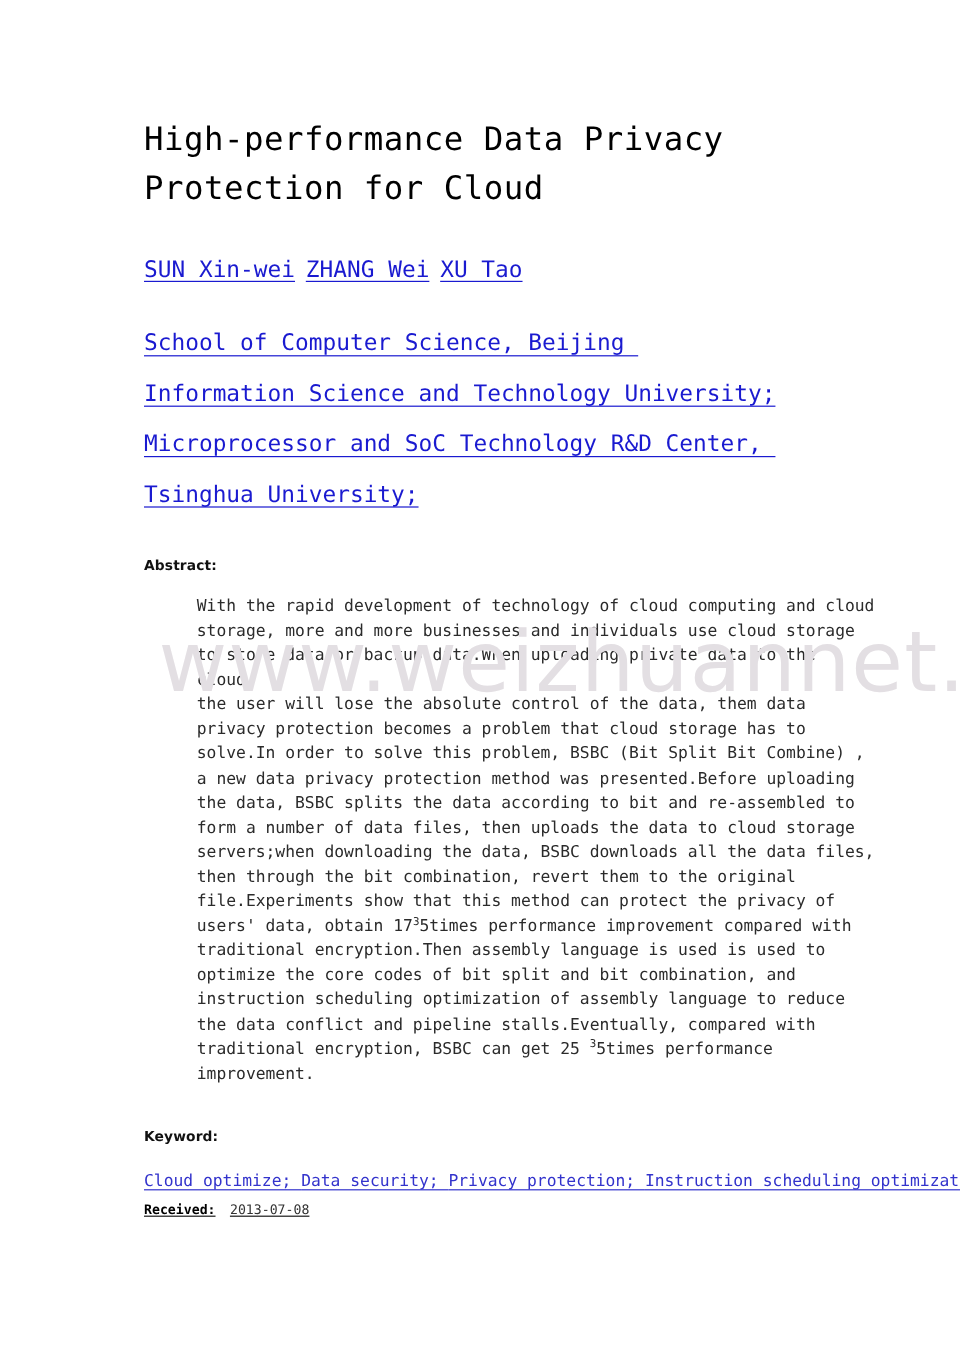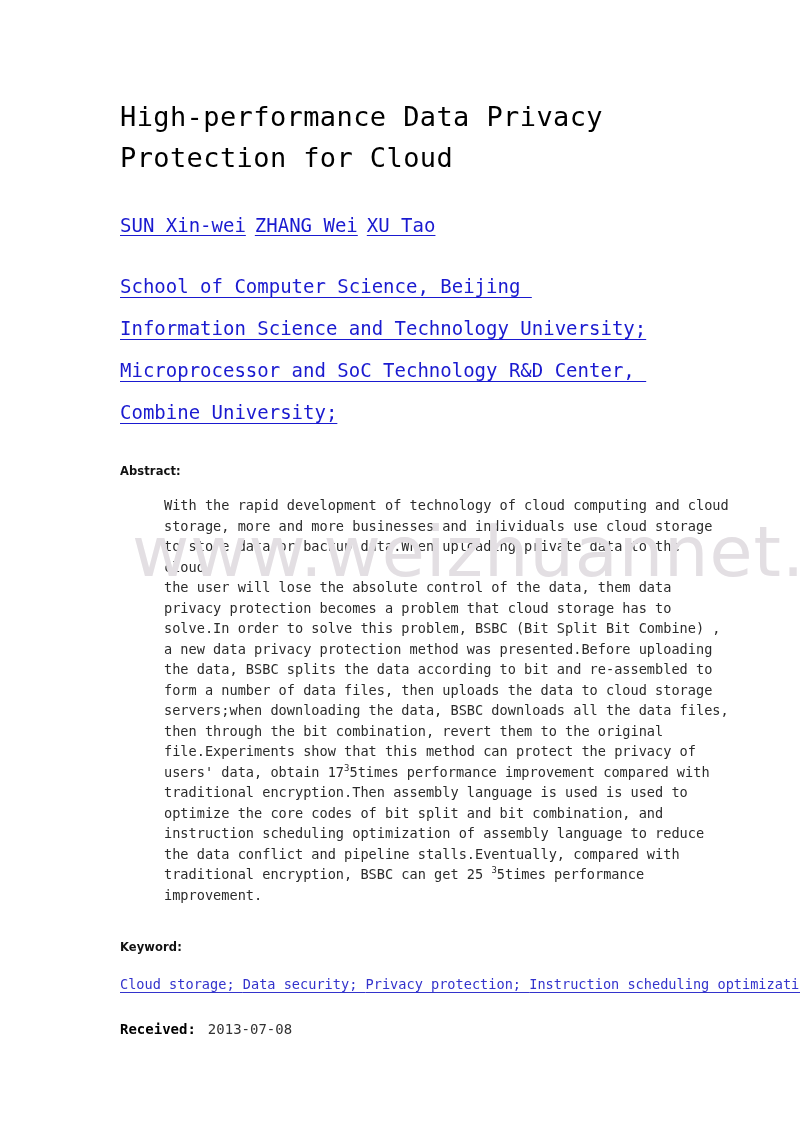--- a/index.html
+++ b/index.html
@@ -120,26 +120,27 @@
   }
   .keywords .kw {
     color: #3333cc;
     text-decoration: underline;
     text-underline-offset: 3px;
     white-space: pre;
   }
 
   
   .received {
-    margin-top: 24px;
-    font-family: "DejaVu Sans Mono", "Liberation Mono", monospace;
-    font-size: 14px;
+    margin-top: 4px;
+    font-family: "DejaVu Sans Mono", "Liberation Mono", monospace;
+    font-size: 11px;
     line-height: 20px;
     color: #1a1a1a;
     white-space: pre;
+    text-decoration: underline;
   }
   .received .r-label { font-weight: 700; color: #000; }
   .received .r-value { font-weight: 400; color: #333; margin-left: 12px; }
 
   
   .watermark {
     position: absolute;
     left: 132px;
     top: 523px;
     width: 540px;
@@ -170,21 +171,21 @@
     </h1>
 
     <div class="authors">
       <a href="#" class="author">SUN Xin-wei</a><a href="#" class="author">ZHANG Wei</a><a href="#" class="author">XU Tao</a>
     </div>
 
     <div class="affiliations">
       <a href="#" class="affil-line">School of Computer Science, Beijing </a><br>
       <a href="#" class="affil-line">Information Science and Technology University;</a><br>
       <a href="#" class="affil-line">Microprocessor and SoC Technology R&amp;D Center, </a><br>
-      <a href="#" class="affil-line">Combine University;</a>
+      <a href="#" class="affil-line">Tsinghua University;</a>
     </div>
 
     <div class="sec-label abstract-label">Abstract:</div>
 
     <div class="abstract-body"><span>With the rapid development of technology of cloud computing and cloud
 storage, more and more businesses and individuals use cloud storage
 to store data or backup data.When uploading private data to the cloud,
 the user will lose the absolute control of the data, them data
 privacy protection becomes a problem that cloud storage has to
 solve.In order to solve this problem, BSBC (Bit Split Bit Combine) ,
@@ -197,18 +198,18 @@
 users' data, obtain 17</span><span class="sup">3</span><span>5times performance improvement compared with
 traditional encryption.Then assembly language is used is used to
 optimize the core codes of bit split and bit combination, and
 instruction scheduling optimization of assembly language to reduce
 the data conflict and pipeline stalls.Eventually, compared with
 traditional encryption, BSBC can get 25 </span><span class="sup">3</span><span>5times performance
 improvement.</span></div>
 
     <div class="sec-label keyword-label">Keyword:</div>
 
-    <div class="keywords"><a href="#" class="kw">Cloud storage; </a><a href="#" class="kw">Data security; </a><a href="#" class="kw">Privacy protection; </a><a href="#" class="kw">Instruction scheduling optimization;</a></div>
+    <div class="keywords"><a href="#" class="kw">Cloud optimize; </a><a href="#" class="kw">Data security; </a><a href="#" class="kw">Privacy protection; </a><a href="#" class="kw">Instruction scheduling optimization;</a></div>
 
     <div class="received"><span class="r-label">Received:</span><span class="r-value">2013-07-08</span></div>
 
   </div>
 </div>
 
 </body></html>

